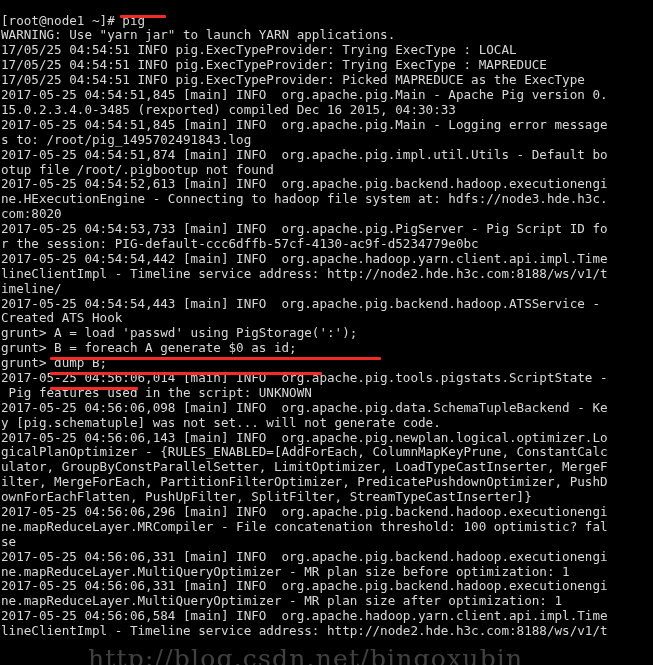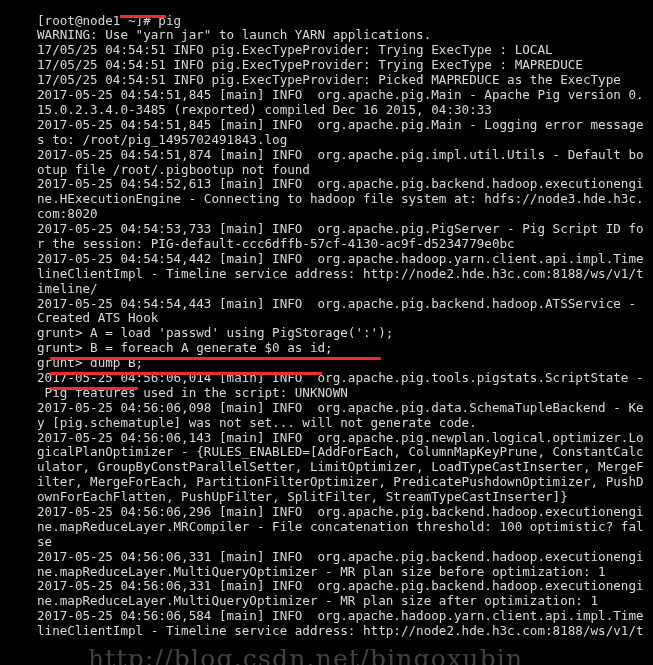--- a/index.html
+++ b/index.html
@@ -34,21 +34,20 @@
     letter-spacing: 0px;
     color: #d8d8d8;
     white-space: pre;
     -webkit-font-smoothing: none;
   }
   .line {
     display: block;
     height: 14.9px;
     white-space: pre;
     position: relative;
-    padding-left: 36px;
   }
   
   .annot {
     position: absolute;
     background: #f22b26;
     height: 3px;
     border-radius: 1px;
     pointer-events: none;
     z-index: 5;
   }

